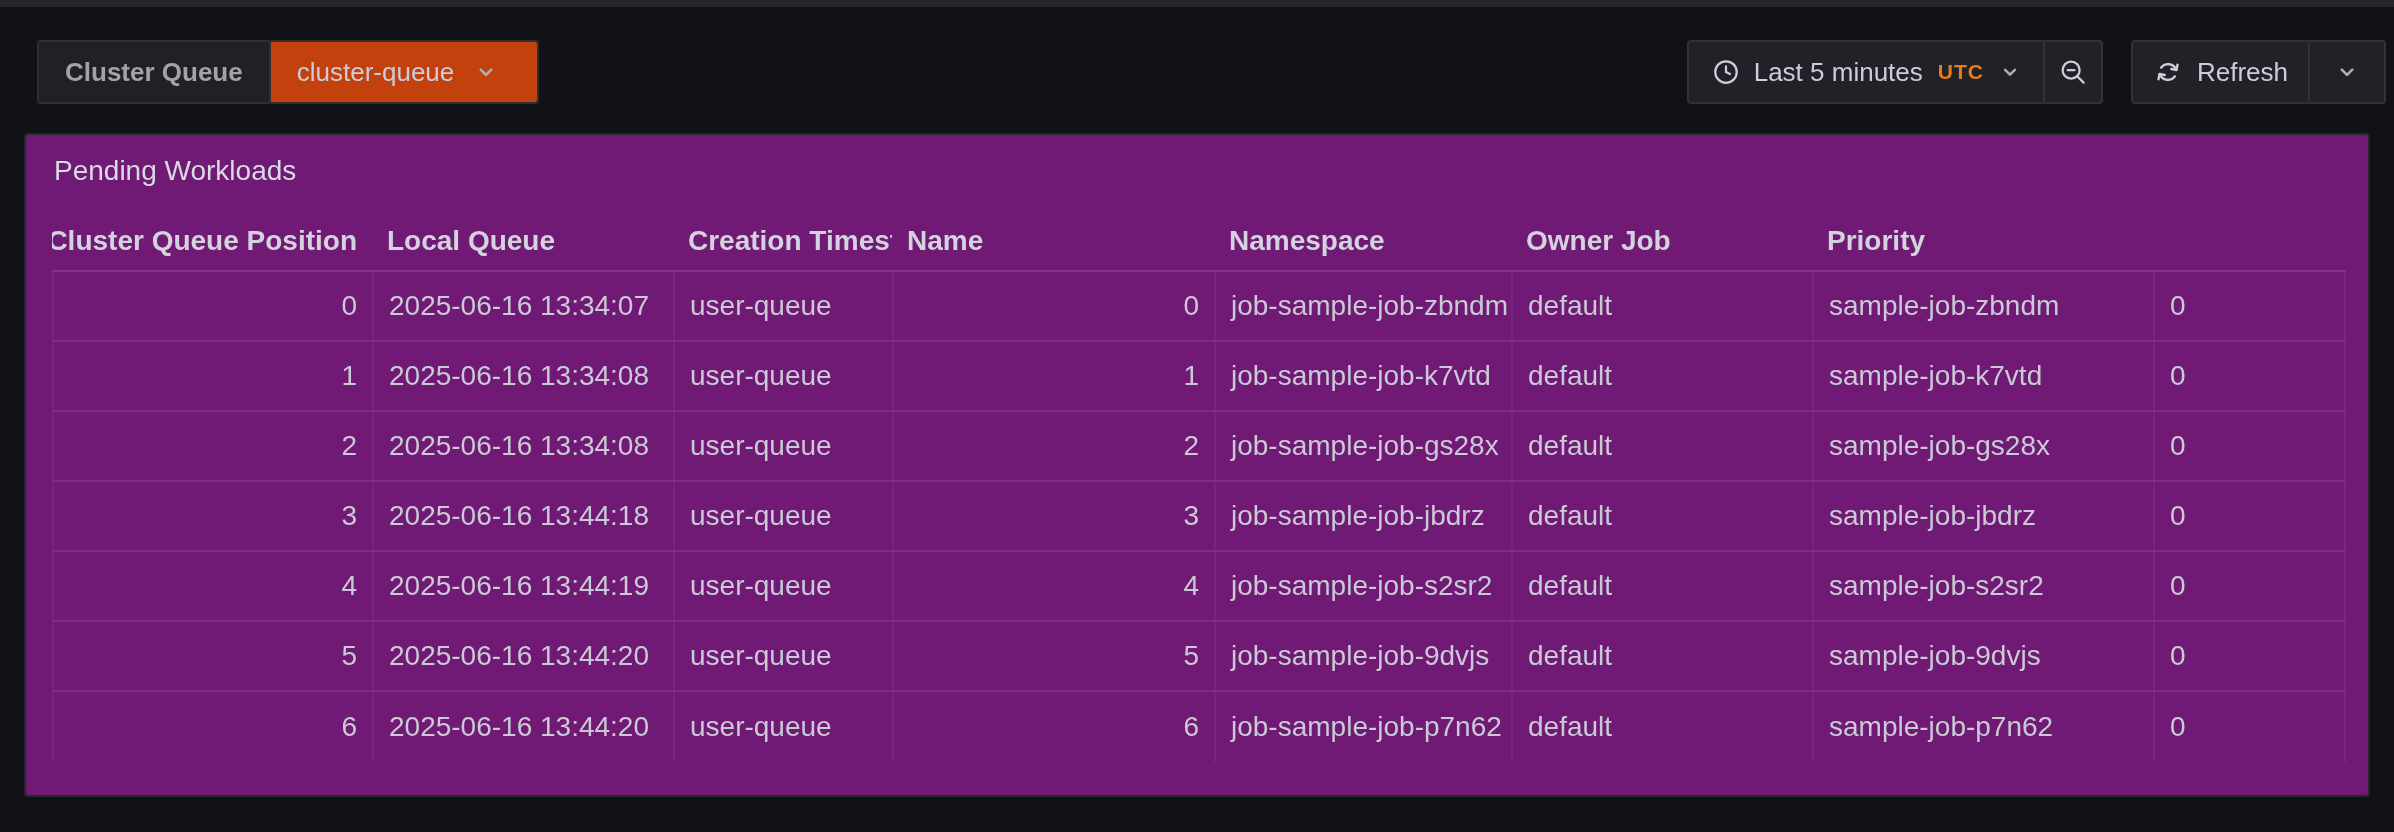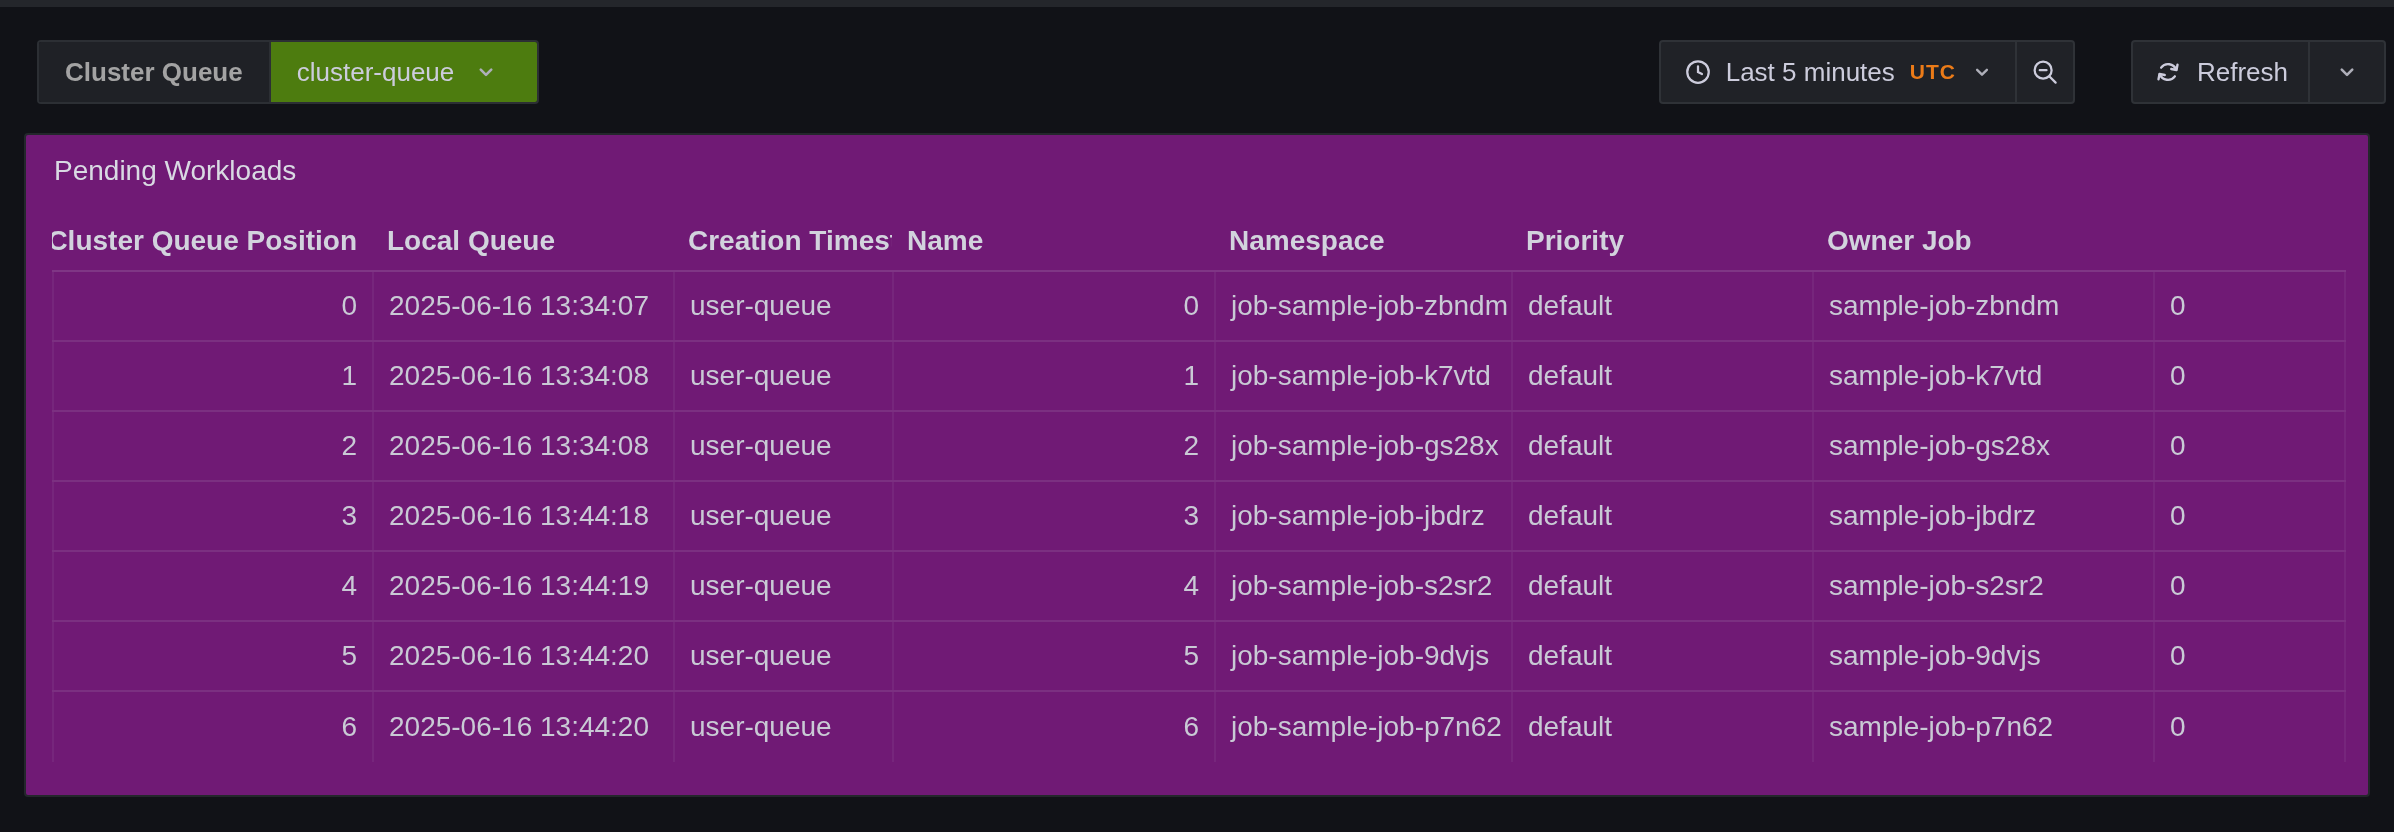--- a/index.html
+++ b/index.html
@@ -21,30 +21,30 @@
     display:flex; align-items:stretch;
     border:2px solid #2c2f34; border-radius:4px; overflow:hidden;
   }
   .var-label {
     display:flex; align-items:center; padding:0 26px;
     background:#1f2126; font-size:26px; font-weight:600; color:#a3a3a3;
     white-space:nowrap;
   }
   .var-value {
     display:flex; align-items:center; gap:18px; padding:0 22px 0 26px;
-    background:#4d7c0f; font-size:26px; color:#ccccdc; white-space:nowrap;
+    background:#c2410c; font-size:26px; color:#ccccdc; white-space:nowrap;
     border-left:2px solid #2c2f34; cursor:pointer; min-width:268px;
   }
   .toolbar-right {
     position:absolute; right:8px; top:0; height:64px;
     display:flex; align-items:stretch; gap:28px;
   }
   .btn-group {
     display:flex; align-items:stretch;
-    background:#202227; border:2px solid #2f3237; border-radius:4px; overflow:hidden;margin-left:28px;
+    background:#202227; border:2px solid #2f3237; border-radius:4px; overflow:hidden;
   }
   .btn {
     display:flex; align-items:center; background:transparent; border:none;
     color:#ccccdc; font-family:inherit; font-size:26px; font-weight:500;
     cursor:pointer; white-space:nowrap;
   }
   .btn + .btn { border-left:2px solid #2f3237; }
   .time-btn { padding:0 20px 0 22px; gap:13px; }
   .utc-tag { font-size:21px; font-weight:700; letter-spacing:1px; color:#eb7b18; margin-left:2px; }
   .icon-btn { justify-content:center; width:58px; }
@@ -143,22 +143,22 @@
 
 <div class="panel">
   <div class="panel-title">Pending Workloads</div>
   <div class="table">
     <div class="thead">
         <div class="th num">Cluster Queue Position</div>
         <div class="th">Local Queue</div>
         <div class="th">Creation Timestamp</div>
         <div class="th">Name</div>
         <div class="th">Namespace</div>
+        <div class="th">Owner Job</div>
         <div class="th">Priority</div>
-        <div class="th">Owner Job</div>
       </div>
     <div class="tbody">
         <div class="tr">
           <div class="td num">0</div>
           <div class="td">2025-06-16 13:34:07</div>
           <div class="td">user-queue</div>
           <div class="td num">0</div>
           <div class="td">job-sample-job-zbndm</div>
           <div class="td">default</div>
           <div class="td">sample-job-zbndm</div>

